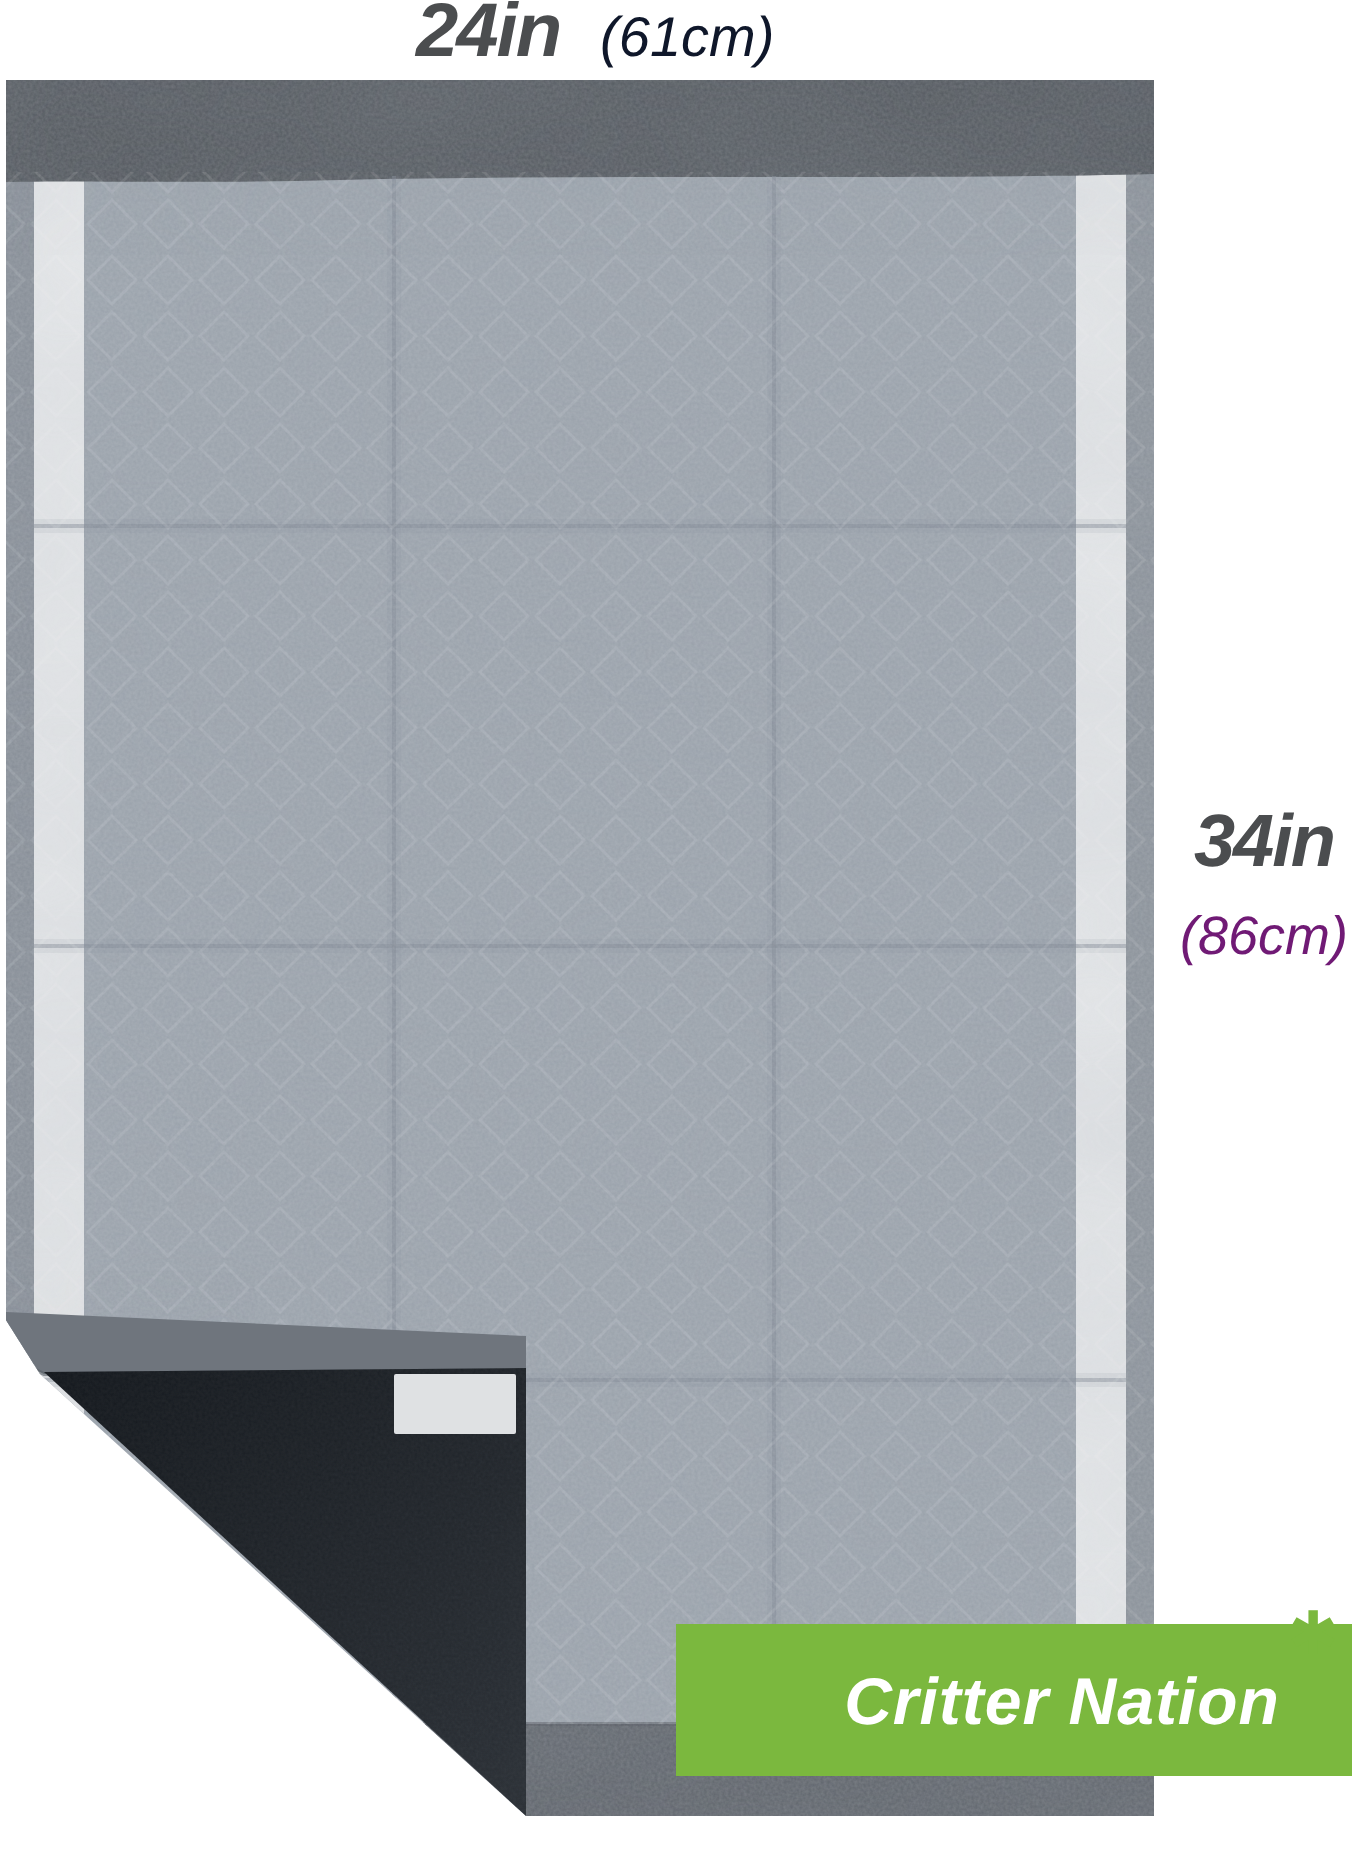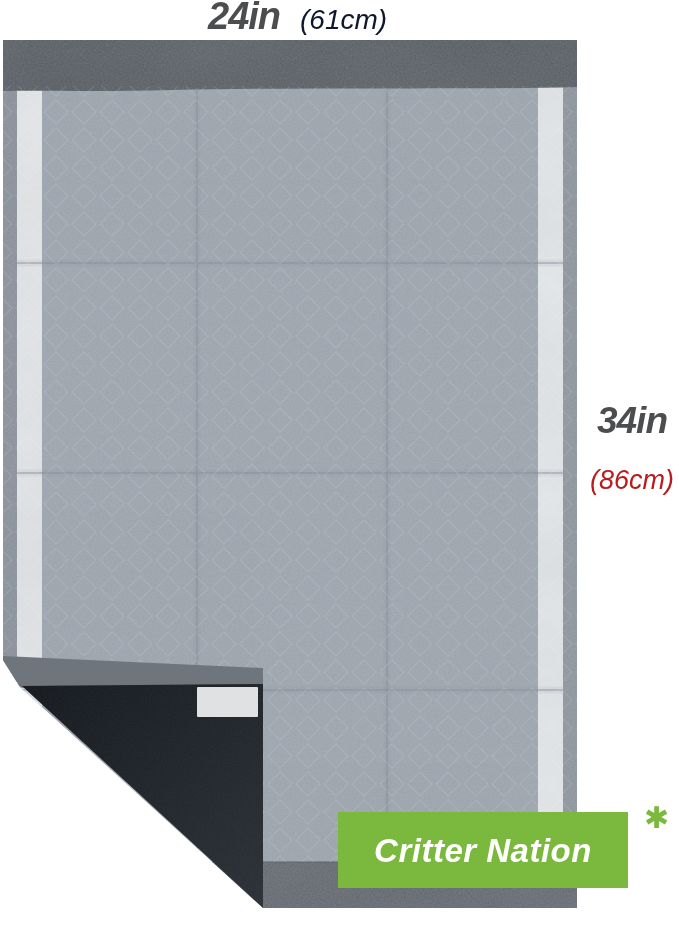--- a/index.html
+++ b/index.html
@@ -18,33 +18,33 @@
     line-height:1;white-space:nowrap;
   }
   .dim-top .dim-value{
     font-size:38px;font-weight:bold;letter-spacing:-1px;color:#4b4d4f;
   }
   .dim-top .dim-metric{
     font-size:28px;font-weight:normal;color:#0f172a;
   }
   .dim-right{
     position:absolute;left:584px;top:402px;width:96px;
-    display:flex;flex-direction:column;align-items:center;gap:28px;
+    display:flex;flex-direction:column;align-items:center;gap:16px;
     line-height:1;text-align:center;
   }
   .dim-right .dim-value{
     font-size:37px;font-weight:bold;letter-spacing:-1px;color:#4b4d4f;
   }
   .dim-right .dim-metric{
-    font-size:27px;font-weight:normal;color:#b91c1c;white-space:nowrap;
+    font-size:27px;font-weight:normal;color:#701a75;white-space:nowrap;
   }
   .brand-badge{
     position:absolute;left:338px;top:812px;width:290px;height:76px;
     background:#7bb83e;
-    display:flex;align-items:center;justify-content:center;
+    display:flex;align-items:center;justify-content:center;padding-left:48px;
   }
   .brand-badge .brand-label{
     color:#ffffff;font-size:33px;font-weight:bold;letter-spacing:0.5px;
     line-height:1;white-space:nowrap;
   }
   .footnote-asterisk{
     position:absolute;left:644px;top:803px;
     color:#7bb83e;font-size:30px;font-weight:bold;line-height:1;
     font-family:"DejaVu Sans",sans-serif;
   }

